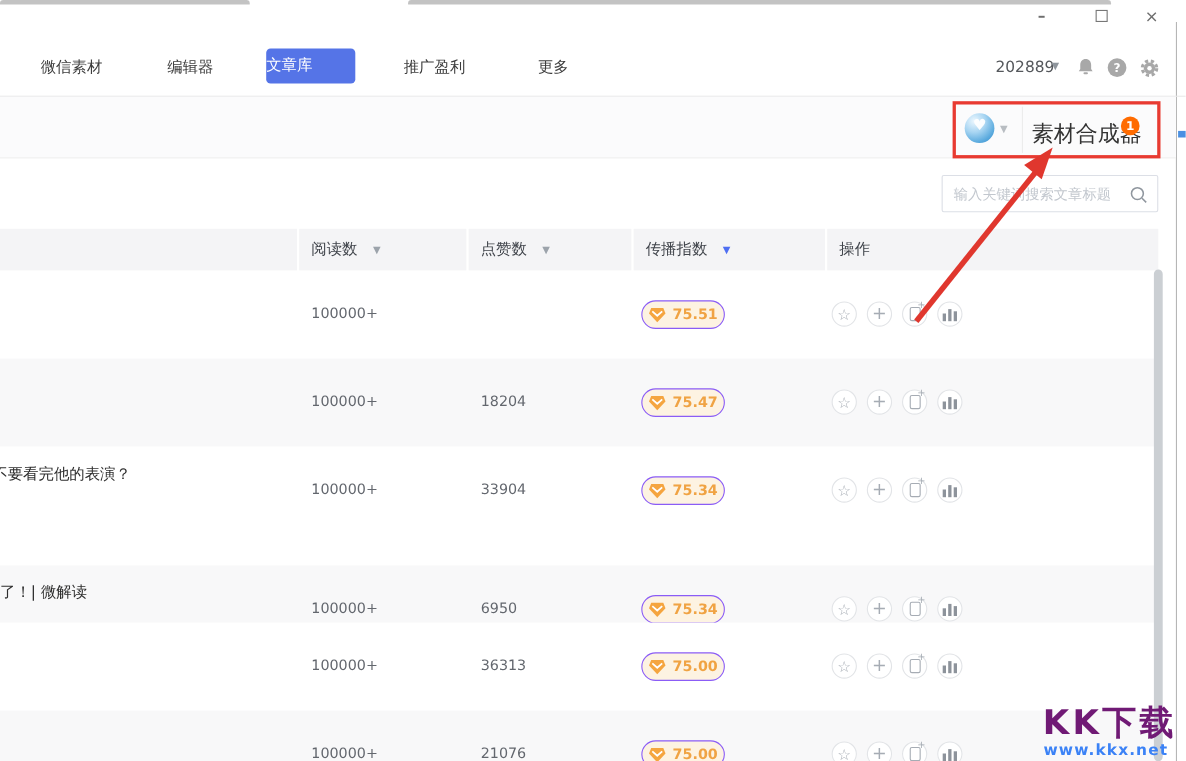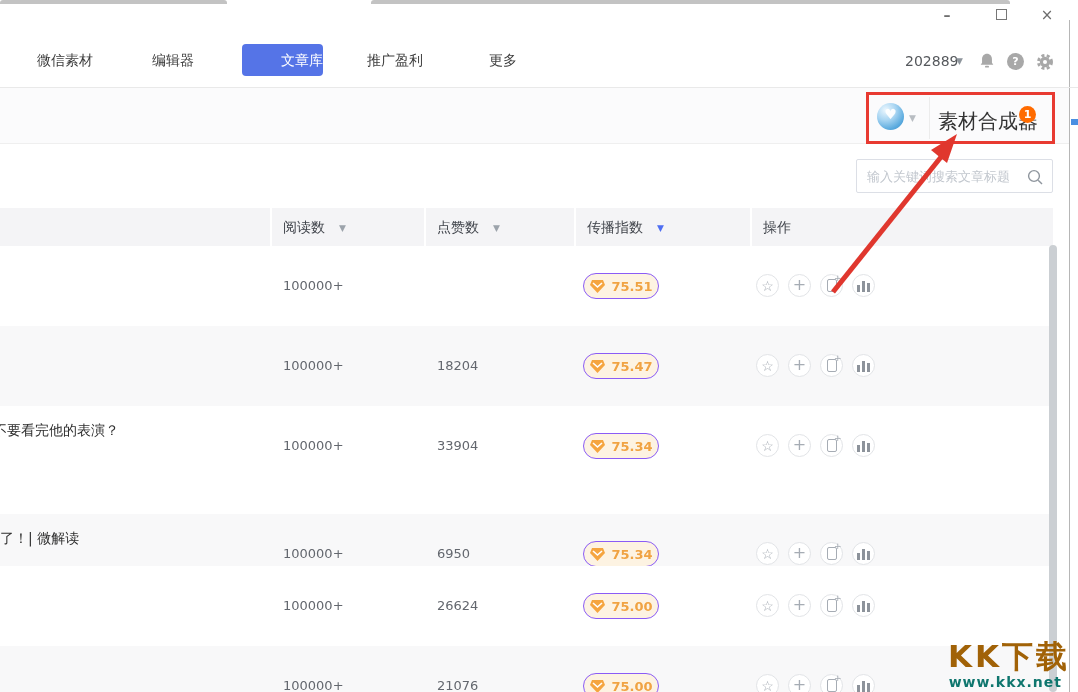--- a/index.html
+++ b/index.html
@@ -12,21 +12,21 @@
   .ts2 { left:371px; width:639px; }
   .winbtn { position:absolute; top:5px; width:22px; height:20px; color:#6e6e6e; font-size:14px; text-align:center; line-height:20px; cursor:default; }
   .btn-min { left:936px; font-weight:bold; }
   .btn-max-box { position:absolute; left:996px; top:9px; width:11px; height:11px; border:1.5px solid #777; }
   .btn-close { left:1036px; font-size:15px; }
   .win-right-border { position:absolute; left:1069px; top:20px; width:1px; height:672px; background:#b6b6b6; }
   .blue-dash { position:absolute; left:1071px; top:119px; width:7px; height:6px; background:#4a8fe2; }
 
   
   .nav-item { position:absolute; top:52px; font-size:14px; color:#3d3d3d; cursor:pointer;text-align:right; }
-  .nav-active { position:absolute; left:242px; top:44px; width:81px; height:32px; background:#5574e7; border-radius:4px; color:#fff; font-size:14px; text-align:right; line-height:32px; cursor:pointer; }
+  .nav-active { position:absolute; left:242px; top:44px; width:81px; height:32px; background:#5574e7; border-radius:4px; color:#fff; font-size:14px; text-align:left; line-height:32px; cursor:pointer; }
   .nav-border { position:absolute; left:0; top:87px; width:1078px; height:1px; background:#e9e9e9; }
   .account-id { position:absolute; left:905px; top:53px; font-size:14px; color:#55585c; cursor:pointer; }
   .caret { position:absolute; font-size:9px; color:#8e959c; cursor:pointer; }
   .caret-acct { left:956px; top:56px; }
   .topicon { position:absolute; top:52px; width:18px; height:18px; cursor:pointer; }
   .q-circle { position:absolute; top:53px; width:17px; height:17px; border-radius:50%; background:#a8a8a8; color:#fff; font-size:11px; font-weight:bold; text-align:center; line-height:17px; cursor:pointer; }
 
   
   .band2 { position:absolute; left:0; top:88px; width:1069px; height:56px; background:#fbfbfc; border-bottom:1px solid #efefef; }
   .logo-circle { position:absolute; left:877px; top:103px; width:27px; height:27px; border-radius:50%;
@@ -62,22 +62,22 @@
   .ic-copy { position:relative; width:10px; height:13px; border:1px solid #a6acb4; border-radius:2px; display:block; }
   .ic-copy::after { content:"+"; position:absolute; top:-7px; right:-6px; font-size:9px; color:#a6acb4; }
   .ic-chart { width:14px; height:12px; display:block;
     background:
       linear-gradient(#8d939b,#8d939b) 0px bottom / 3px 7px no-repeat,
       linear-gradient(#8d939b,#8d939b) 5px bottom / 3px 11px no-repeat,
       linear-gradient(#8d939b,#8d939b) 10px bottom / 3px 9px no-repeat; }
 
   .scroll-thumb { position:absolute; left:1049px; top:245px; width:8px; height:447px; background:#cbcfd3; border-radius:4px; cursor:pointer; }
 
-  .wm-title { position:absolute; right:8px; top:636px; font-size:31px; font-weight:bold; color:#a16207; letter-spacing:3px; }
-  .wm-url { position:absolute; right:16px; top:674px; font-size:14px; font-weight:bold; color:#0f766e; letter-spacing:1px; }
+  .wm-title { position:absolute; right:8px; top:636px; font-size:31px; font-weight:bold; color:#701a75; letter-spacing:3px; }
+  .wm-url { position:absolute; right:16px; top:674px; font-size:14px; font-weight:bold; color:#3b82f6; letter-spacing:1px; }
 
   .arrow-svg { position:absolute; left:790px; top:125px; z-index:6; pointer-events:none; }
 </style>
 </head>
 <body>
 
 <div class="screen">
 
   <div class="tabstrip ts1"></div>
   <div class="tabstrip ts2"></div>
@@ -233,21 +233,21 @@
         <i class="ic-copy"></i>
       </span>
     <span class="act p4">
         <i class="ic-chart"></i>
       </span>
   </div>
 
   <div class="row" style="top:566px">
     <span class="a-title"></span>
     <span class="cell c-reads">100000+</span>
-    <span class="cell c-likes">26624</span>
+    <span class="cell c-likes">36313</span>
     <span class="pill">
       <svg width="17" height="15" viewBox="0 0 17 15">
           <path d="M8.5 14 L1 6 L3 1 L14 1 L16 6 Z" fill="#f5a53f"></path>
           <path d="M4 4 L8.5 8 L13 4" stroke="#fff" stroke-width="1.6" fill="none"></path>
         </svg>
       <b>75.00</b>
     </span>
     <span class="act p1">
         <i class="ic-star"></i>
       </span>

